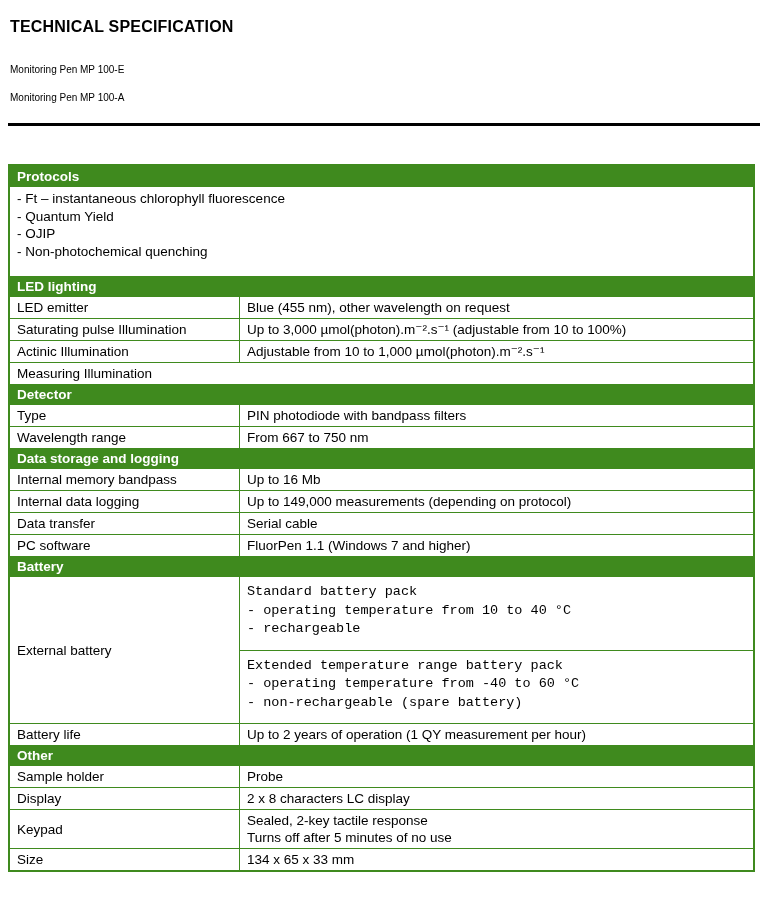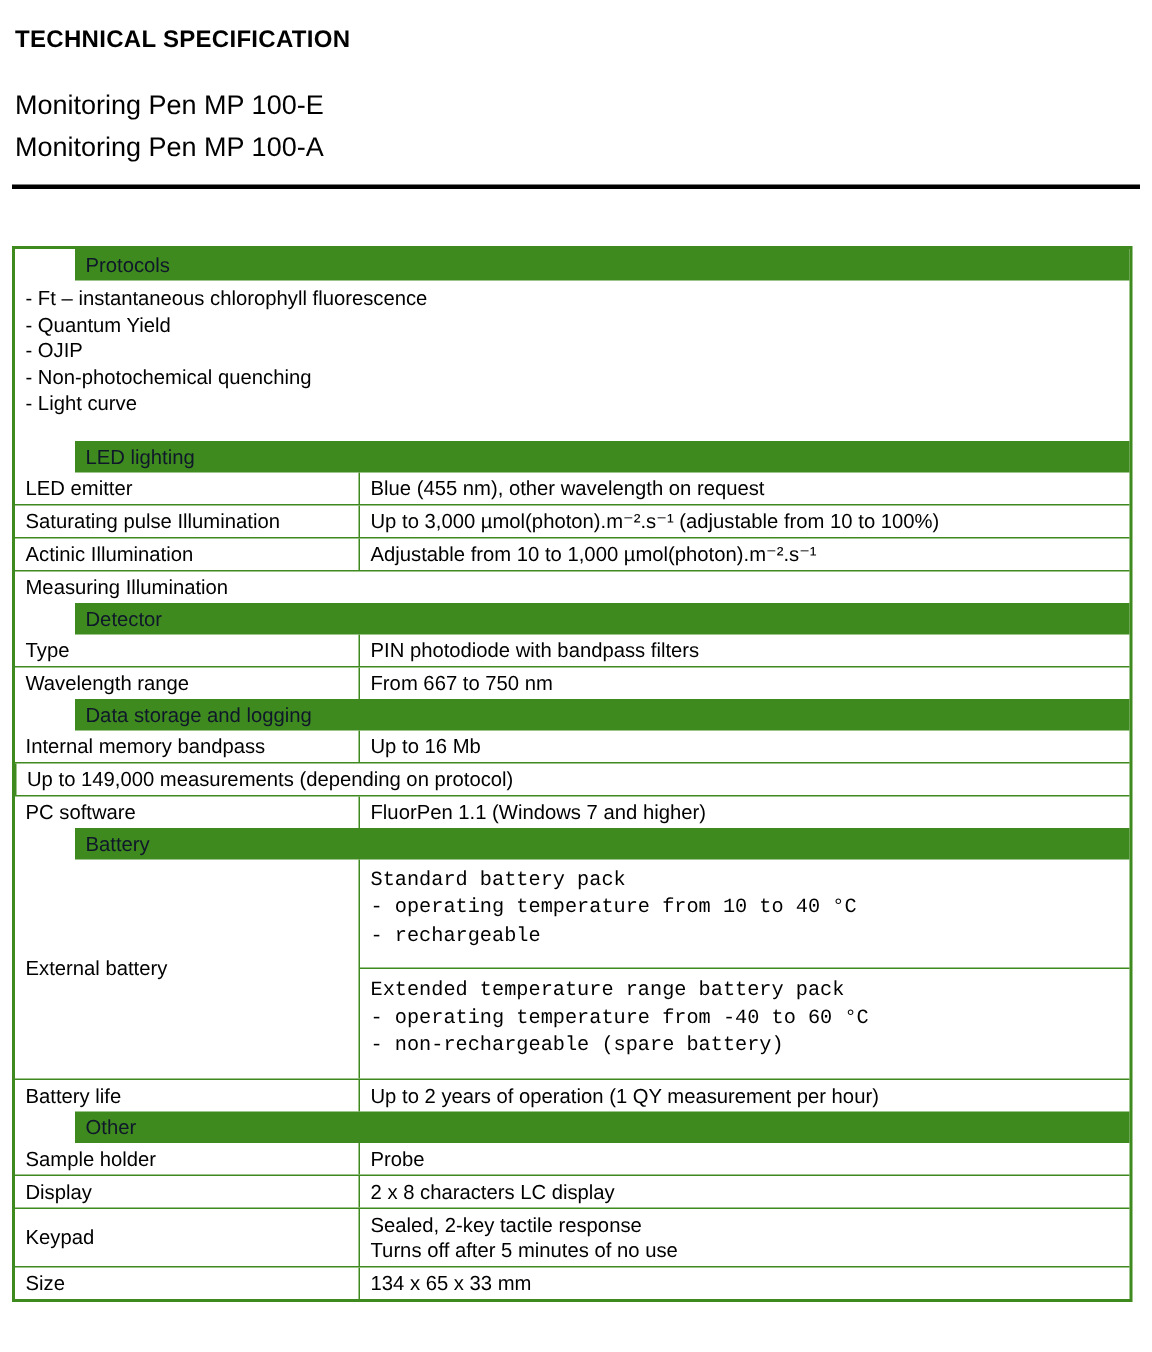--- a/index.html
+++ b/index.html
@@ -18,44 +18,43 @@
     padding: 14px 8px 0 8px;
     box-sizing: border-box;
   }
   .doc-title {
     font-size: 16px;
     font-weight: bold;
     margin: 4px 0 26px 2px;
     letter-spacing: 0.2px;
   }
   .subtitle {
-    font-size: 18px;
+    font-size: 10px;
     margin: 0 0 12px 2px;
     line-height: 16px;
   }
   .rule {
     border-top: 3px solid #000000;
     margin-top: 17px;
     width: 752px;
   }
   .spec-table {
     margin-top: 38px;
     width: 747px;
     border: 2px solid #3F8A1E;
     box-sizing: border-box;
     font-size: 13.5px;
   }
   .section-header {
     background: #3F8A1E;
-    color: #0f172a;
-    font-weight: normal;
+    color: #ffffff;
+    font-weight: bold;
     font-size: 13.5px;
     padding: 3px 6px 3px 7px;
     line-height: 15px;
-    margin-left: 40px;
   }
   .proto-list {
     padding: 3px 20px 16px 7px;
     line-height: 17.6px;
   }
   .spec-row {
     display: flex;
     border-bottom: 1px solid #3F8A1E;
   }
   .spec-row.no-border, .spec-row:last-child {
@@ -109,21 +108,20 @@
   <div class="rule"></div>
 
   <div class="spec-table">
 
     <div class="section-header">Protocols</div>
     <div class="proto-list">
       <div>- Ft – instantaneous chlorophyll fluorescence</div>
       <div>- Quantum Yield</div>
       <div>- OJIP</div>
       <div>- Non-photochemical quenching</div>
-      <div>- Light curve</div>
     </div>
 
     <div class="section-header">LED lighting</div>
     <div class="spec-row">
       <div class="spec-label">LED emitter</div>
       <div class="spec-value">Blue (455 nm), other wavelength on request</div>
     </div>
     <div class="spec-row">
       <div class="spec-label">Saturating pulse Illumination</div>
       <div class="spec-value">Up to 3,000 µmol(photon).m⁻².s⁻¹ (adjustable from 10 to 100%)</div>
@@ -145,21 +143,26 @@
       <div class="spec-label">Wavelength range</div>
       <div class="spec-value">From 667 to 750 nm</div>
     </div>
 
     <div class="section-header">Data storage and logging</div>
     <div class="spec-row">
       <div class="spec-label">Internal memory bandpass</div>
       <div class="spec-value">Up to 16 Mb</div>
     </div>
     <div class="spec-row">
+      <div class="spec-label">Internal data logging</div>
       <div class="spec-value">Up to 149,000 measurements (depending on protocol)</div>
+    </div>
+    <div class="spec-row">
+      <div class="spec-label">Data transfer</div>
+      <div class="spec-value">Serial cable</div>
     </div>
     <div class="spec-row no-border">
       <div class="spec-label">PC software</div>
       <div class="spec-value">FluorPen 1.1 (Windows 7 and higher)</div>
     </div>
 
     <div class="section-header">Battery</div>
     <div class="spec-row">
       <div class="spec-label center">External battery</div>
       <div class="battery-right">

